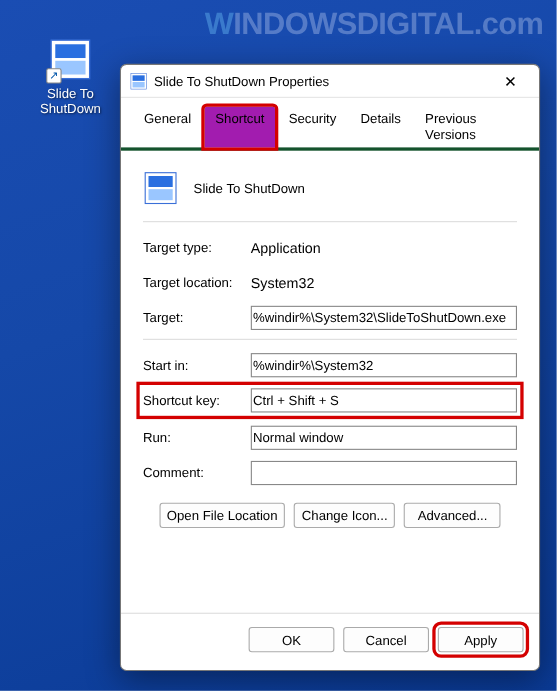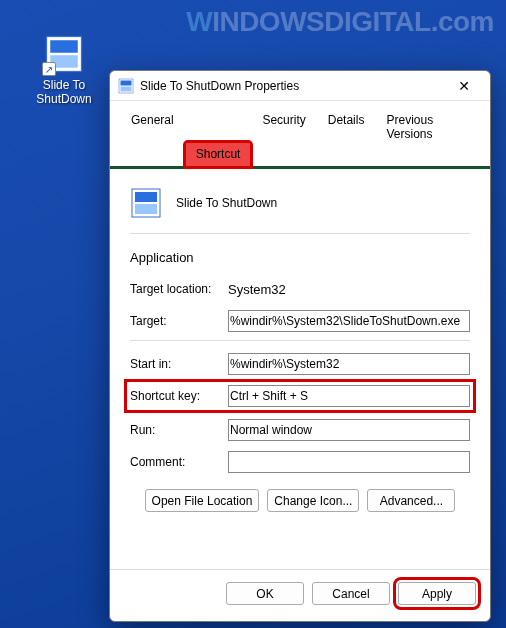--- a/index.html
+++ b/index.html
@@ -27,39 +27,39 @@
   .desktop-icon .icon-img { width: 40px; height: 40px; margin: 0 auto 4px; position: relative; }
   .desktop-icon .label { font-size: 12px; line-height: 14px; text-shadow: 1px 1px 2px rgba(0,0,0,0.6); }
   .shortcut-arrow {
     position:absolute; bottom:-2px; left:-2px; width:14px; height:14px;
     background:#fff; border:1px solid #888; border-radius:2px;
     display:flex; align-items:center; justify-content:center;
     font-size:10px; color:#05a;
   }
   
   .dialog {
-    position: absolute; top: 70px; left: 109px; width: 382px; height: 552px;
+    position: absolute; top: 58px; left: 109px; width: 382px; height: 552px;
     background: #fff; border: 1px solid #777; border-radius: 6px;
     box-shadow: 0 8px 30px rgba(0,0,0,0.4);
     display: flex; flex-direction: column;
   }
   .titlebar {
     height: 30px; display: flex; align-items: center; padding: 0 4px 0 8px;
     border-bottom: 1px solid #e5e5e5;
   }
   .titlebar .t-icon { width: 16px; height: 16px; margin-right: 6px; flex-shrink:0; }
   .titlebar .title { flex: 1; font-size: 12px; color: #000; }
   .titlebar .close {
     width: 44px; height: 28px; display:flex; align-items:center; justify-content:center;
     cursor: pointer; font-size: 14px; color: #000;
   }
   
   .tabs { display:flex; padding: 6px 10px 0 10px; border-bottom:3px solid #14532d; gap:0; }
   .tab { padding: 4px 10px 5px; font-size:12px; color:#000; cursor:pointer; border:1px solid transparent; position:relative; top:1px; }
-  .tab.active { border:1px solid #ccc; border-bottom:1px solid #fff; background:#ef4444; border-radius:3px 3px 0 0;margin-top:34px; }
+  .tab.active { border:1px solid #ccc; border-bottom:1px solid #fff; background:#a21caf; border-radius:3px 3px 0 0; }
   .hl-red { outline: 3px solid #d40000; outline-offset: -1px; }
   
   .body { padding: 14px 20px 12px 20px; flex:1; }
   .app-row { display:flex; align-items:center; gap:14px; padding:4px 0 14px; border-bottom:1px solid #ddd; margin-bottom:10px; }
   .app-row .big-icon { width:32px; height:32px; }
   .field-row { display:flex; align-items:center; min-height:26px; margin-bottom:6px; }
   .field-row .lbl { width:98px; font-size:12px; color:#000; }
   .field-row .val { flex:1; font-size:13px; color:#000; }
   .field-row input {
     flex:1; height:22px; border:1px solid #888; padding:0 1px; font-size:12px; font-family:inherit;
@@ -127,20 +127,21 @@
         <svg class="app-icon-svg" viewBox="0 0 32 32">
           <rect x="2" y="2" width="28" height="28" fill="#fff" stroke="#3a6fd8" stroke-width="1"></rect>
           <rect x="5" y="5" width="22" height="10" fill="#2a6fe0"></rect>
           <rect x="5" y="17" width="22" height="10" fill="#9ac6ff"></rect>
         </svg>
       </div>
       <div>Slide To ShutDown</div>
     </div>
 
     <div class="field-row">
+      <div class="lbl">Target type:</div>
       <div class="val">Application</div>
     </div>
     <div class="field-row">
       <div class="lbl">Target location:</div>
       <div class="val">System32</div>
     </div>
     <div class="field-row">
       <div class="lbl">Target:</div>
       <input type="text" value="%windir%\System32\SlideToShutDown.exe" style="">
     </div>

